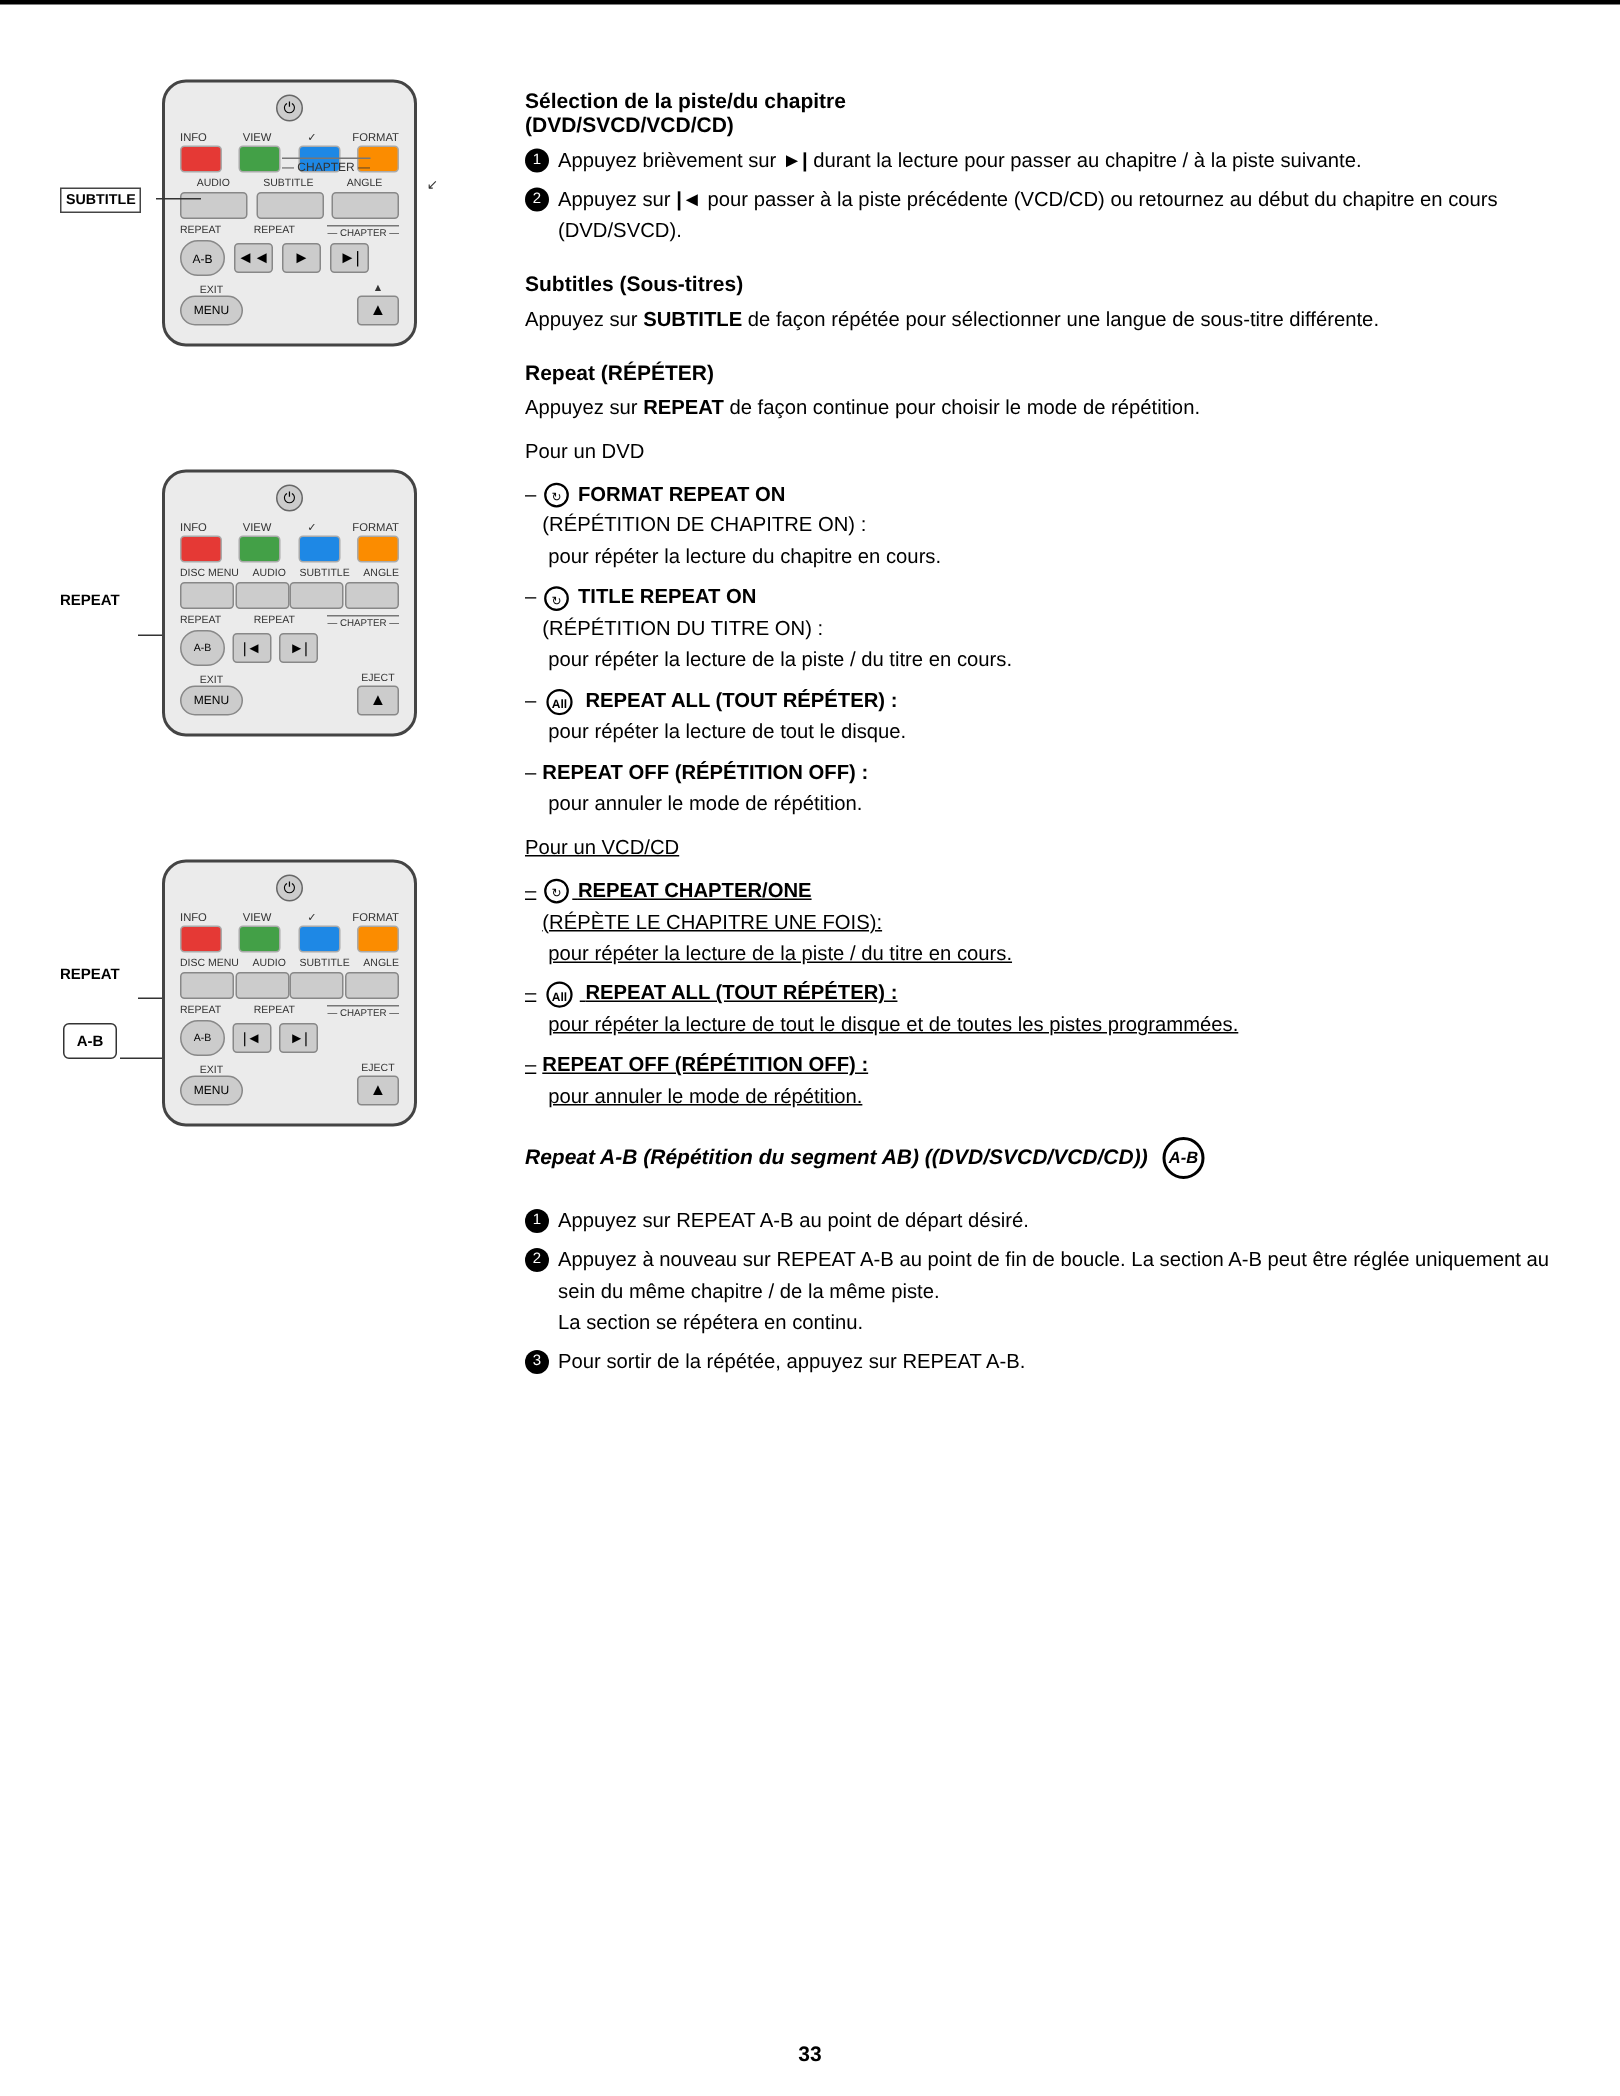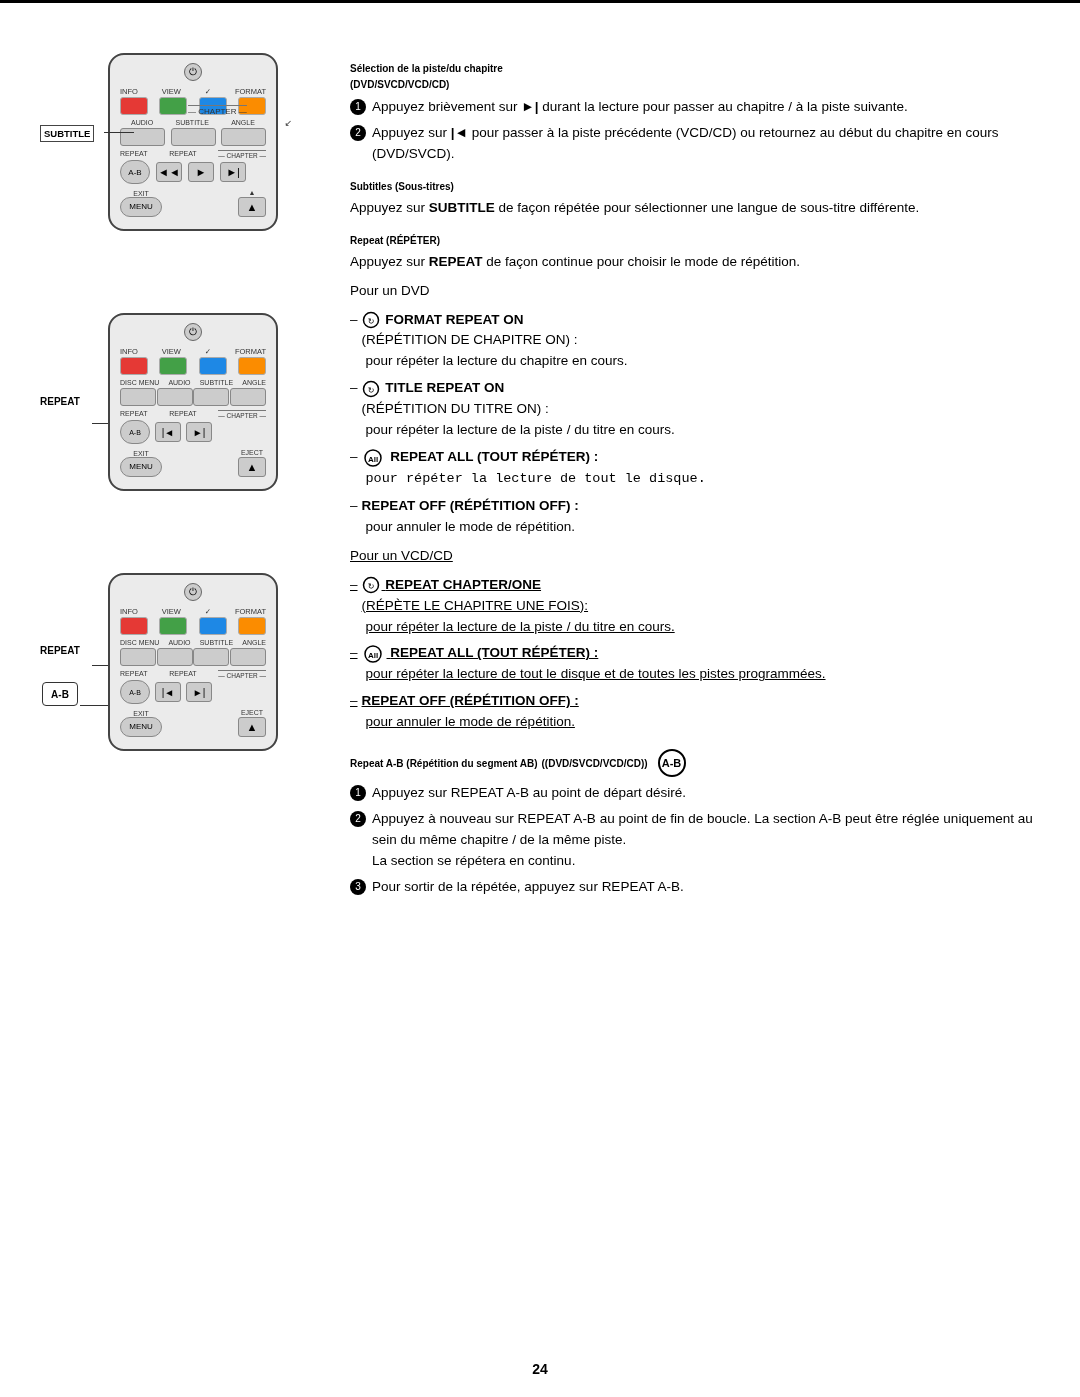--- a/index.html
+++ b/index.html
@@ -31,21 +31,21 @@
       gap: 30px;
       padding-top: 20px;
     }
     .right-column {
       flex: 1;
       padding-top: 10px;
     }
 
     
     .section-title {
-      font-size: 10px;
+      font-size: 14px;
       font-weight: bold;
       margin-bottom: 6px;
     }
     .body-text {
       font-size: 13.5px;
       line-height: 1.55;
       margin-bottom: 8px;
     }
     .numbered-item {
       display: flex;
@@ -383,21 +383,21 @@
         <div class="dash-item">
           <span class="dash">–</span>
           <div>
             <span style="display:inline-flex;align-items:center;vertical-align:middle;margin-right:3px;">
               <svg width="22" height="18" viewBox="0 0 22 18" style="vertical-align:middle;">
                 <circle cx="11" cy="9" r="8" fill="none" stroke="#000" stroke-width="1.5"></circle>
                 <text x="11" y="13" text-anchor="middle" font-size="8" font-family="Arial" font-weight="bold">All</text>
               </svg>
             </span>
             <strong>REPEAT ALL (TOUT RÉPÉTER) :</strong><br>
-            <span style="padding-left:4px;font-family:Liberation Mono, monospace;">pour répéter la lecture de tout le disque.</span>
+            <span style="padding-left:4px;">pour répéter la lecture de tout le disque.</span>
           </div>
         </div>
 
         <div class="dash-item">
           <span class="dash">–</span>
           <div>
             <strong>REPEAT OFF (RÉPÉTITION OFF) :</strong><br>
             <span style="padding-left:4px;">pour annuler le mode de répétition.</span>
           </div>
         </div>
@@ -439,21 +439,21 @@
           <span class="dash">–</span>
           <div>
             <strong>REPEAT OFF (RÉPÉTITION OFF) :</strong><br>
             <span style="padding-left:4px;">pour annuler le mode de répétition.</span>
           </div>
         </div>
       </div>
     </div>
 
     <div class="sub-section">
-      <div style="margin-bottom:6px;">
+      <div style="margin-bottom:18px;font-style:italic;">
         <span class="section-title">Repeat A-B (Répétition du segment AB)</span>
         <span class="section-title"> (<span>(DVD/SVCD/VCD/CD)</span>)</span>
         <span style="display:inline-flex;align-items:center;justify-content:center;border:2px solid #000;border-radius:50%;width:28px;height:28px;font-size:11px;font-weight:bold;vertical-align:middle;margin-left:6px;">
           <span>A-B</span>
         </span>
       </div>
 
       <div class="numbered-item">
         <div class="num-circle">1</div>
         <div>Appuyez sur REPEAT A-B au point de départ désiré.</div>
@@ -469,13 +469,13 @@
 
       <div class="numbered-item">
         <div class="num-circle">3</div>
         <div>Pour sortir de la répétée, appuyez sur REPEAT A-B.</div>
       </div>
     </div>
 
   </div>
 </div>
 
-<div class="page-number">24</div>
+<div class="page-number">33</div>
 
 </body></html>

